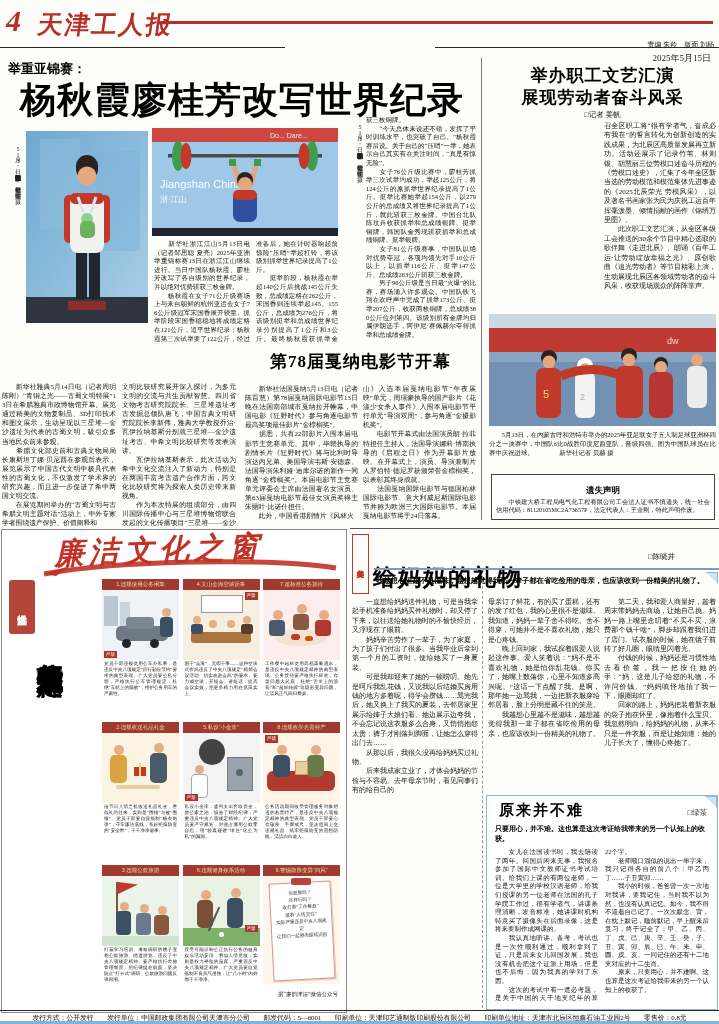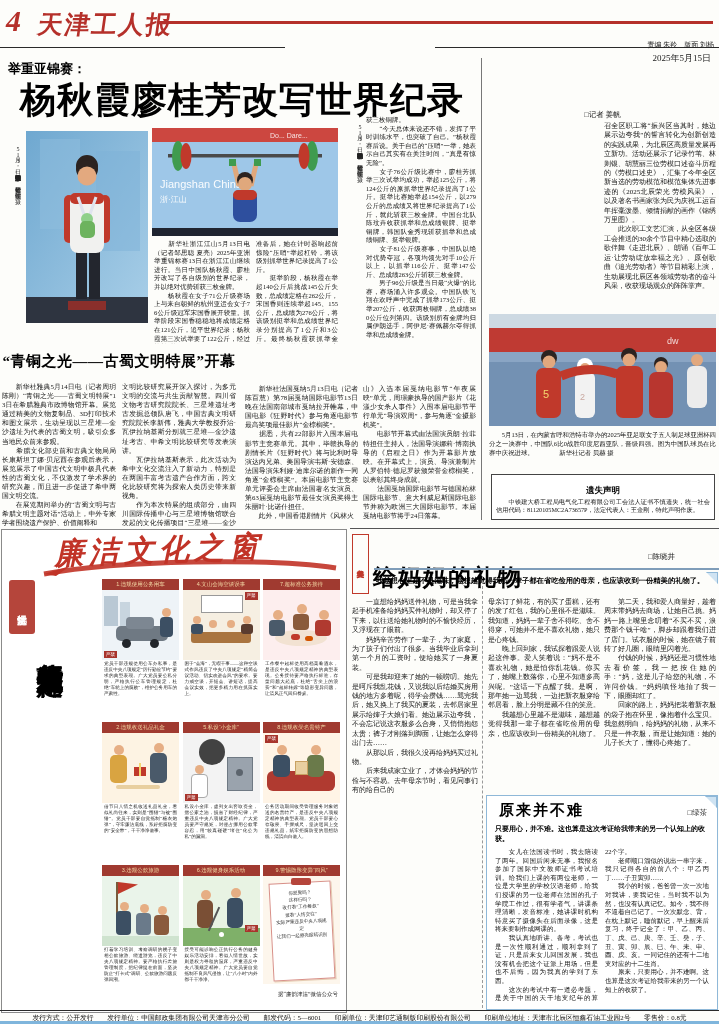--- a/index.html
+++ b/index.html
@@ -105,22 +105,24 @@
   <div class="abs col" style="left:256px;top:240px;width:82px;height:104px;">准备后，她在计时器响起前惊险“压哨”举起杠铃，将该级别抓举世界纪录提高了1公斤。
 　　挺举阶段，杨秋霞在举起140公斤后挑战145公斤失败，总成绩定格在262公斤，宋国香则连续举起145、155公斤，总成绩为276公斤，将该级别挺举和总成绩世界纪录分别提高了1公斤和3公斤。最终杨秋霞获抓举金牌、挺举、总成绩银牌，宋国香获抓举银牌、挺举、总成绩金牌，菲律宾选手奥克罗法</div>
   <div class="abs col" style="left:366px;top:116px;width:110px;height:228px;">获三枚铜牌。
 　　“今天总体来说还不错，发挥了平时训练水平，也突破了自己。”杨秋霞赛后说。关于自己的“压哨”一举，她表示自己其实有在关注时间，“真是有惊无险”。
 　　女子76公斤级比赛中，廖桂芳抓举三次试举均成功，举起125公斤，将124公斤的原抓举世界纪录提高了1公斤。挺举比赛她举起154公斤，以279公斤的总成绩又将世界纪录提高了1公斤，就此斩获三枚金牌。中国台北队陈玟卉收获抓举和总成绩银牌、挺举铜牌，韩国队金秀现斩获抓举和总成绩铜牌、挺举银牌。
 　　女子81公斤级赛事，中国队以绝对优势夺冠，各项均领先对手10公斤以上，以抓举116公斤、挺举147公斤、总成绩263公斤斩获三枚金牌。
 　　男子96公斤级是当日最“火爆”的比赛，赛场涌入许多观众。中国队铁飞翔在欢呼声中完成了抓举173公斤、挺举207公斤，收获两枚铜牌，总成绩380公斤位列第四。该级别所有金牌均归属伊朗选手，阿伊尼·赛佩赫尔夺得抓举和总成绩金牌。</div>
 
   <div class="abs" style="left:481px;top:58px;width:1px;height:462px;background:#777;"></div>
 
+  <div class="abs hl center" style="left:486px;top:64px;width:233px;font-size:17px;letter-spacing:1px;">举办职工文艺汇演</div>
+  <div class="abs hl center" style="left:486px;top:86px;width:233px;font-size:17px;letter-spacing:1px;">展现劳动者奋斗风采</div>
   <div class="abs center" style="left:486px;top:110px;width:233px;font:7.5px 'Liberation Serif',serif;">□记者 姜帆</div>
-  <div class="abs col c7" style="left:604px;top:122px;width:112px;height:188px;">召全区职工将“振兴区当其时，她边展示边夸我”的誓言转化为创新创造的实践成果，为北辰区高质量发展再立新功。活动还展示了记录竹苇、林则银、胡慧丽三位劳模口述奋斗历程的《劳模口述史》，汇集了今年全区新当选的劳动模范和模范集体先进事迹的《2025北辰荣光 劳模风采》，以及著名书画家张为民为庆祝工运百年挥毫泼墨、倾情捐献的画作《锦绣万里图》。
+  <div class="abs col c7" style="left:604px;top:122px;width:112px;height:188px;">召全区职工将“很有学者气，奋成必有我在”的誓言转化为创新创造的实践成果，为北辰区高质量发展再立新功。活动还展示了记录竹苇、林则银、胡慧丽三位劳模口述奋斗历程的《劳模口述史》，汇集了今年全区新当选的劳动模范和模范集体先进事迹的《2025北辰荣光 劳模风采》，以及著名书画家张为民为庆祝工运百年挥毫泼墨、倾情捐献的画作《锦绣万里图》。
 　　此次职工文艺汇演，从全区各级工会推送的30余个节目中精心选取的歌伴舞《走进北辰》、朗诵《百年工运·让劳动绽放幸福之光》、原创歌曲《追光劳动者》等节目精彩上演，生动展现北辰区各领域劳动者的奋斗风采，收获现场观众的阵阵掌声。</div>
 
   <div class="abs" style="left:489px;top:314px;width:227px;height:112px;">
     <svg width="227" height="112">
       <rect width="227" height="18" fill="#cdd9e2"></rect>
       <rect y="14" width="227" height="24" fill="#bf3a33"></rect>
       <text x="178" y="30" font-size="9" fill="#ffffff" opacity="0.8" font-family="Liberation Sans,sans-serif">dw</text>
       <rect y="38" width="227" height="74" fill="#7391b3"></rect>
       <rect y="38" width="227" height="10" fill="#8aa5c4"></rect>
       <rect x="86" y="58" width="20" height="46" rx="6" fill="#f2f2f2"></rect>
@@ -142,28 +144,28 @@
       <rect x="198" y="52" width="20" height="42" rx="6" fill="#ececec"></rect>
     </svg>
   </div>
   <div class="abs col" style="left:489px;top:430px;width:227px;height:40px;font-size:6.4px;line-height:9px;">　　5月13日，在内蒙古呼和浩特市举办的2025年亚足联女子五人制足球亚洲杯四分之一决赛中，中国队6比0战胜印度尼西亚队，晋级四强。图为中国队球员在比赛中庆祝进球。　　　　新华社记者 贝赫 摄</div>
 
   <div class="abs" style="left:491px;top:474px;width:222px;height:44px;border:1px solid #444;background:#fff;">
     <div class="serifb center" style="font-size:8.5px;margin-top:10px;">遗失声明</div>
     <div class="col" style="margin:1px 4px;font-size:6.2px;line-height:8px;height:30px;">　　中铁建大桥工程局电气化工程有限公司工会法人证书不慎遗失，统一社会信用代码：81120105MC2A73657P，法定代表人：王金刚，特此声明作废。</div>
   </div>
 
-  <div class="abs serifb center" style="left:0;top:352px;width:238px;font-size:15px;letter-spacing:0.5px;">“青铜之光——古蜀文明特展”开幕</div>
   <div class="abs col" style="left:2px;top:382px;width:114px;height:144px;font-size:6.8px;line-height:9.1px;">　　新华社雅典5月14日电（记者周玥 陈刚）“青铜之光——古蜀文明特展”13日在希腊雅典市政博物馆开幕。展览通过精美的文物复制品、3D打印技术和图文展示，生动呈现以三星堆—金沙遗址为代表的古蜀文明，吸引众多当地民众前来参观。
 　　希腊文化部史前和古典文物局局长康斯坦丁娜·贝尼西在参观后表示，展览展示了中国古代文明中极具代表性的古蜀文化，不仅激发了学术界的研究兴趣，而且进一步促进了希中两国文明交流。
 　　在展览期间举办的“古蜀文明与古希腊文明主题对话”活动上，中外专家学者围绕遗产保护、价值阐释和</div>
   <div class="abs col" style="left:122px;top:382px;width:114px;height:144px;font-size:6.8px;line-height:9.1px;">文明比较研究展开深入探讨，为多元文明的交流与共生贡献智慧。四川省文物考古研究院院长、三星堆遗址考古发掘总领队唐飞，中国古典文明研究院院长李新伟，雅典大学教授乔治·瓦伊拉纳基斯分别就三星堆—金沙遗址考古、中希文明比较研究等发表演讲。
 　　瓦伊拉纳基斯表示，此次活动为希中文化交流注入了新动力，特别是在两国丰富考古遗产合作方面，跨文化比较研究将为探索人类历史带来新视角。
 　　作为本次特展的组成部分，由四川国际传播中心与三星堆博物馆联合发起的文化传播项目“三星堆——金沙全球传播季”希腊站同步启动。</div>
 
+  <div class="abs serifb center" style="left:243px;top:350px;width:235px;font-size:17px;letter-spacing:1px;">第78届戛纳电影节开幕</div>
   <div class="abs col" style="left:245px;top:384px;width:113px;height:142px;font-size:6.8px;line-height:9.1px;">　　新华社法国戛纳5月13日电（记者陈百慧）第78届戛纳国际电影节13日晚在法国南部城市戛纳拉开帷幕，中国电影《狂野时代》参与角逐电影节最高奖项最佳影片“金棕榈奖”。
 　　据悉，共有22部影片入围本届电影节主竞赛单元。其中，毕赣执导的剧情长片《狂野时代》将与比利时导演达内兄弟、美国导演韦斯·安德森、法国导演朱利娅·迪库尔诺的新作一同角逐“金棕榈奖”。本届电影节主竞赛单元评委会主席由法国著名女演员、第63届戛纳电影节最佳女演员奖得主朱丽叶·比诺什担任。
 　　此外，中国香港剧情片《风林火</div>
   <div class="abs col" style="left:363px;top:384px;width:113px;height:142px;font-size:6.8px;line-height:9.1px;">山》入选本届戛纳电影节“午夜展映”单元，周璟豪执导的国产影片《花漾少女杀人事件》入围本届电影节平行单元“导演双周”，参与角逐“金摄影机奖”。
 　　电影节开幕式由法国演员朗·拉菲特担任主持人，法国导演娜莉·博南执导的《启程之日》作为开幕影片放映。在开幕式上，演员、导演兼制片人罗伯特·德尼罗获颁荣誉金棕榈奖，以表彰其终身成就。
 　　法国戛纳国际电影节与德国柏林国际电影节、意大利威尼斯国际电影节并称为欧洲三大国际电影节。本届戛纳电影节将于24日落幕。</div>
 
   <div class="abs" style="left:1px;top:529px;width:344px;height:482px;border:1px solid #8a8a8a;background:#fff;">
     <svg class="abs" style="left:38px;top:28px;" width="302" height="22">
       <path d="M4,16 C80,2 230,0 296,10" stroke="#c13327" stroke-width="5" fill="none" opacity="0.9"></path>

